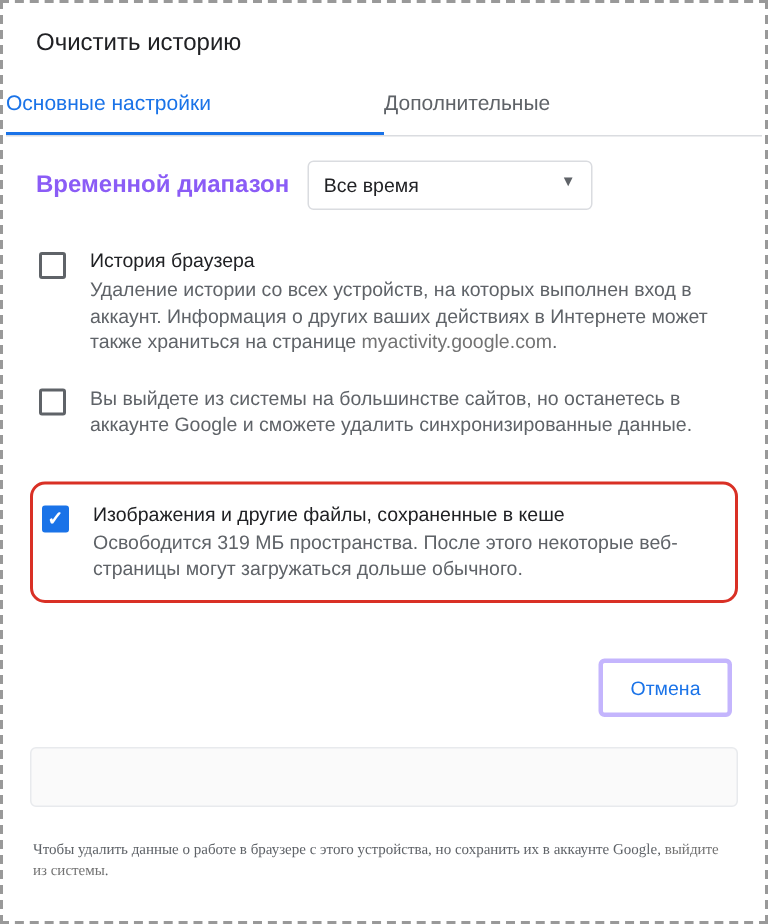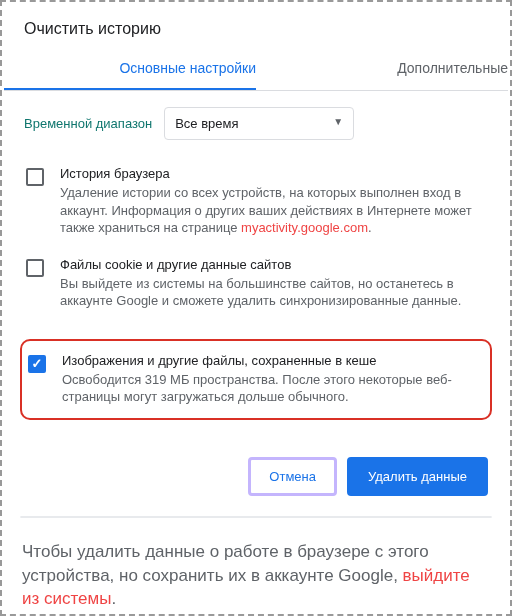--- a/index.html
+++ b/index.html
@@ -21,41 +21,42 @@
     font-size: 16px;
     color: #202124;
     padding: 16px 20px 10px 20px;
   }
   .tabs {
     display: flex;
     border-bottom: 1px solid #dadce0;
   }
   .tab {
     flex: 1;
-    text-align: right;
+    text-align: left;
     padding: 12px 0;
     font-size: 14px;
     color: #5f6368;
     cursor: pointer;
     border-bottom: 2px solid transparent;
   }
   .tab.active {
     color: #1a73e8;
     border-bottom: 2px solid #1a73e8;
     font-weight: 500;
   }
   .time-row {
     display: flex;
     align-items: center;
     padding: 16px 20px;
     gap: 12px;
   }
   .time-label {
-    font-size: 13px;
-    color: #0f766e;
+    font-size: 16px;
+    color: #8b5cf6;
+    font-weight: bold;
   }
   .select {
     flex: 0 0 190px;
     border: 1px solid #dadce0;
     border-radius: 4px;
     padding: 8px 10px;
     font-size: 13px;
     color: #202124;
     display: flex;
     justify-content: space-between;
@@ -112,21 +113,21 @@
     font-size: 13px;
     color: #202124;
     margin-bottom: 3px;
   }
   .opt-desc {
     font-size: 13px;
     color: #5f6368;
     line-height: 1.35;
   }
   .opt-desc a, .link {
-    color: #ef4444;
+    color: #737373;
     text-decoration: none;
     cursor: pointer;
   }
   .buttons {
     display: flex;
     justify-content: flex-end;
     gap: 10px;
     padding: 18px 20px 12px 20px;
   }
   .btn {
@@ -146,23 +147,24 @@
   }
   .footer-box {
     margin: 8px 16px;
     height: 40px;
     border: 1px solid #e8eaed;
     border-radius: 4px;
     background: #fafafa;
   }
   .footer-text {
     padding: 14px 18px 10px 18px;
-    font-size: 17px;
+    font-size: 10px;
     color: #5f6368;
     line-height: 1.4;
+    font-family: Liberation Serif, serif;
   }
 </style>
 </head>
 <body>
 
 <div class="dialog">
 
   <div class="title">Очистить историю</div>
 
   <div class="tabs">
@@ -186,38 +188,36 @@
         <div class="opt-title">История браузера</div>
         <div class="opt-desc">
           <span>Удаление истории со всех устройств, на которых выполнен вход в аккаунт. Информация о других ваших действиях в Интернете может также храниться на странице </span><a class="link">myactivity.google.com</a><span>.</span>
         </div>
       </div>
     </div>
 
     <div class="option">
       <div class="checkbox"></div>
       <div class="opt-text">
-        <div class="opt-title">Файлы cookie и другие данные сайтов</div>
         <div class="opt-desc">Вы выйдете из системы на большинстве сайтов, но останетесь в аккаунте Google и сможете удалить синхронизированные данные.</div>
       </div>
     </div>
 
     <div class="option highlighted">
       <div class="checkbox checked"></div>
       <div class="opt-text">
         <div class="opt-title">Изображения и другие файлы, сохраненные в кеше</div>
         <div class="opt-desc">Освободится 319 МБ пространства. После этого некоторые веб-страницы могут загружаться дольше обычного.</div>
       </div>
     </div>
 
   </div>
 
   <div class="buttons">
     <button class="btn">Отмена</button>
-    <button class="btn primary">Удалить данные</button>
   </div>
 
   <div class="footer-box"></div>
 
   <div class="footer-text">
     <span>Чтобы удалить данные о работе в браузере с этого устройства, но сохранить их в аккаунте Google, </span><a class="link">выйдите из системы</a><span>.</span>
   </div>
 
 </div>
 

